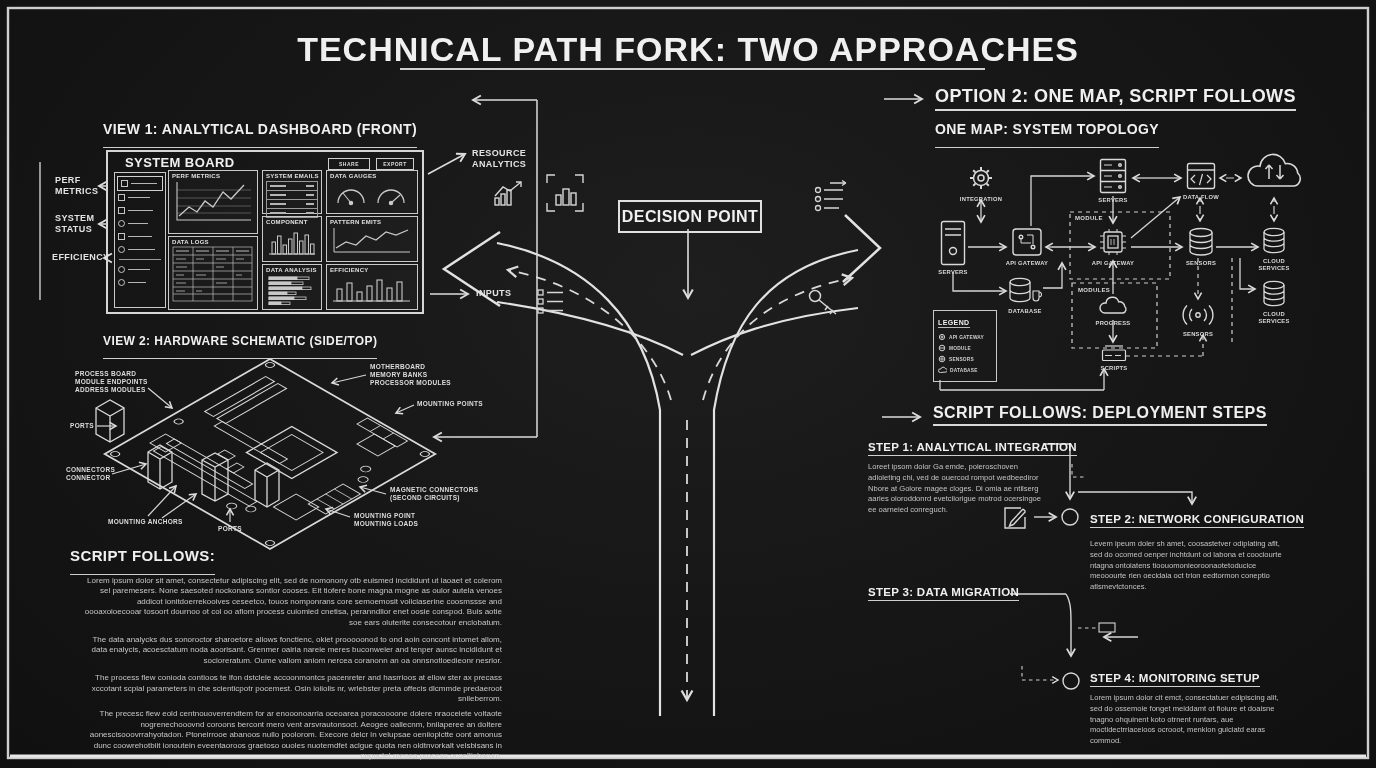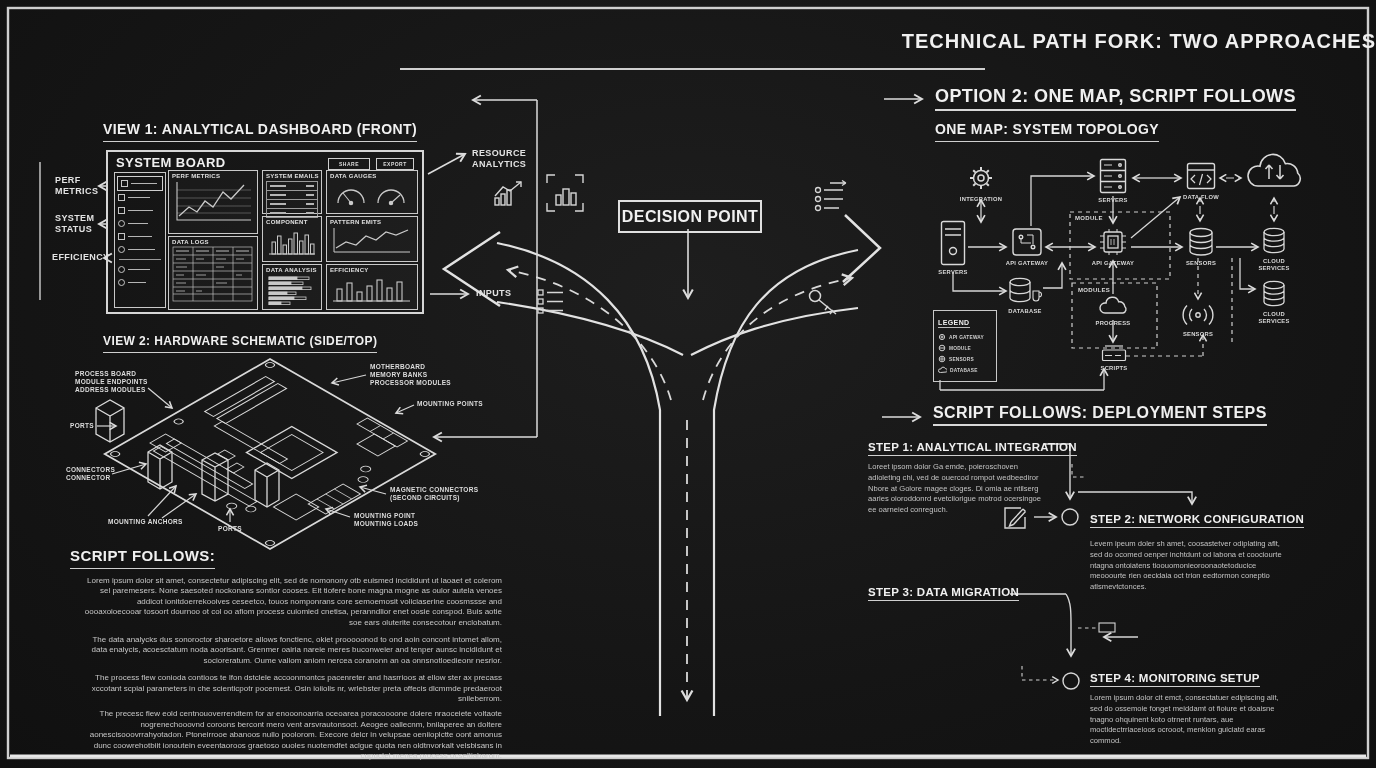--- a/index.html
+++ b/index.html
@@ -2,21 +2,21 @@
 <html><head>
 <meta charset="utf-8">
 <style>
   html,body{margin:0;padding:0;background:#0d0d0d;}
   #canvas{position:relative;width:1376px;height:768px;overflow:hidden;
     background:radial-gradient(ellipse at 50% 38%, #1e1e1e 0%, #151515 60%, #101010 100%);
     font-family:"Liberation Sans","DejaVu Sans",sans-serif;color:#e6e6e6;}
   .abs{position:absolute;}
   .hd{font-weight:bold;color:#f0f0f0;white-space:nowrap;letter-spacing:.4px;}
   .und{border-bottom:2px solid #d8d8d8;padding-bottom:2px;}
-  .und15{border-bottom:1.5px solid #cfcfcf;padding-bottom:4px;}
+  .und15{border-bottom:1.5px solid #cfcfcf;padding-bottom:10px;}
   .callout{font-weight:bold;color:#dcdcdc;font-size:6.5px;line-height:8px;letter-spacing:.3px;white-space:nowrap;}
   .blabel{font-weight:bold;color:#e3e3e3;font-size:9px;line-height:11px;letter-spacing:.4px;white-space:nowrap;}
   .para{font-size:8px;line-height:10.4px;color:#c6c6c6;margin:0 0 7px 0;}
   .stx{font-size:7.6px;line-height:10.8px;color:#c3c3c3;}
   .sttl{font-weight:bold;font-size:11.5px;letter-spacing:.3px;color:#f0f0f0;white-space:nowrap;border-bottom:1.5px solid #cfcfcf;padding-bottom:2px;display:inline-block;}
   .node{position:absolute;display:flex;flex-direction:column;align-items:center;}
   .nlabel{font-weight:bold;font-size:5.8px;letter-spacing:.25px;color:#d8d8d8;margin-top:3px;text-align:center;line-height:7px;white-space:nowrap;}
   .panel{position:absolute;border:1.2px solid #c9c9c9;background:rgba(255,255,255,0.02);}
   .ptitle{font-weight:bold;font-size:6px;letter-spacing:.3px;color:#e0e0e0;margin:2px 0 0 3px;white-space:nowrap;overflow:hidden;}
   .sb-row{display:flex;align-items:center;gap:3px;height:13px;padding-left:3px;}
@@ -147,30 +147,30 @@
       <path d="M1138,637 L1104,637" marker-end="url(#ah)"></path>
       <rect x="1099" y="623" width="16" height="9" stroke-width="1.1"></rect>
     </g>
     <g stroke="#cfcfcf" fill="none" stroke-width="1.1" stroke-dasharray="3.5 3.5">
       <path d="M1072,464 L1072,477 L1086,477"></path>
       <path d="M1078,628 L1096,628"></path>
       <path d="M1022,666 L1022,680 L1058,680" marker-end="url(#ah)"></path>
     </g>
   </svg>
 
-  <div class="abs hd" style="left:0;right:0;top:30px;text-align:right;font-size:20px;letter-spacing:1px;">TECHNICAL PATH FORK: TWO APPROACHES</div>
+  <div class="abs hd" style="left:0;right:0;top:30px;text-align:center;font-size:34px;letter-spacing:1px;">TECHNICAL PATH FORK: TWO APPROACHES</div>
 
   <div class="abs" style="left:618px;top:200px;width:140px;height:29px;border:2px solid #e0e0e0;display:flex;align-items:center;justify-content:center;">
     <span class="hd" style="font-size:16px;">DECISION POINT</span>
   </div>
 
   <div class="abs hd und15" style="left:103px;top:121px;font-size:14px;">VIEW 1: ANALYTICAL DASHBOARD (FRONT)</div>
 
   <div class="abs" style="left:106px;top:150px;width:314px;height:160px;border:2px solid #d6d6d6;">
-    <div class="abs hd" style="left:8px;top:3px;font-size:13px;">SYSTEM BOARD</div>
+    <div class="abs hd" style="left:17px;top:3px;font-size:13px;">SYSTEM BOARD</div>
     <div class="abs btn" style="left:220px;top:6px;width:40px;height:10px;">SHARE</div>
     <div class="abs btn" style="left:268px;top:6px;width:36px;height:10px;">EXPORT</div>
 
     <div class="abs" style="left:6px;top:20px;width:50px;height:134px;border:1.4px solid #c9c9c9;">
       <div class="sb-row sel" style="margin:3px 2px 0 2px;">
           <span class="sb-ic"></span>
           <span class="sb-ln" style="width:26px;"></span>
         </div>
       <div class="sb-row">
           <span class="sb-ic"></span>

